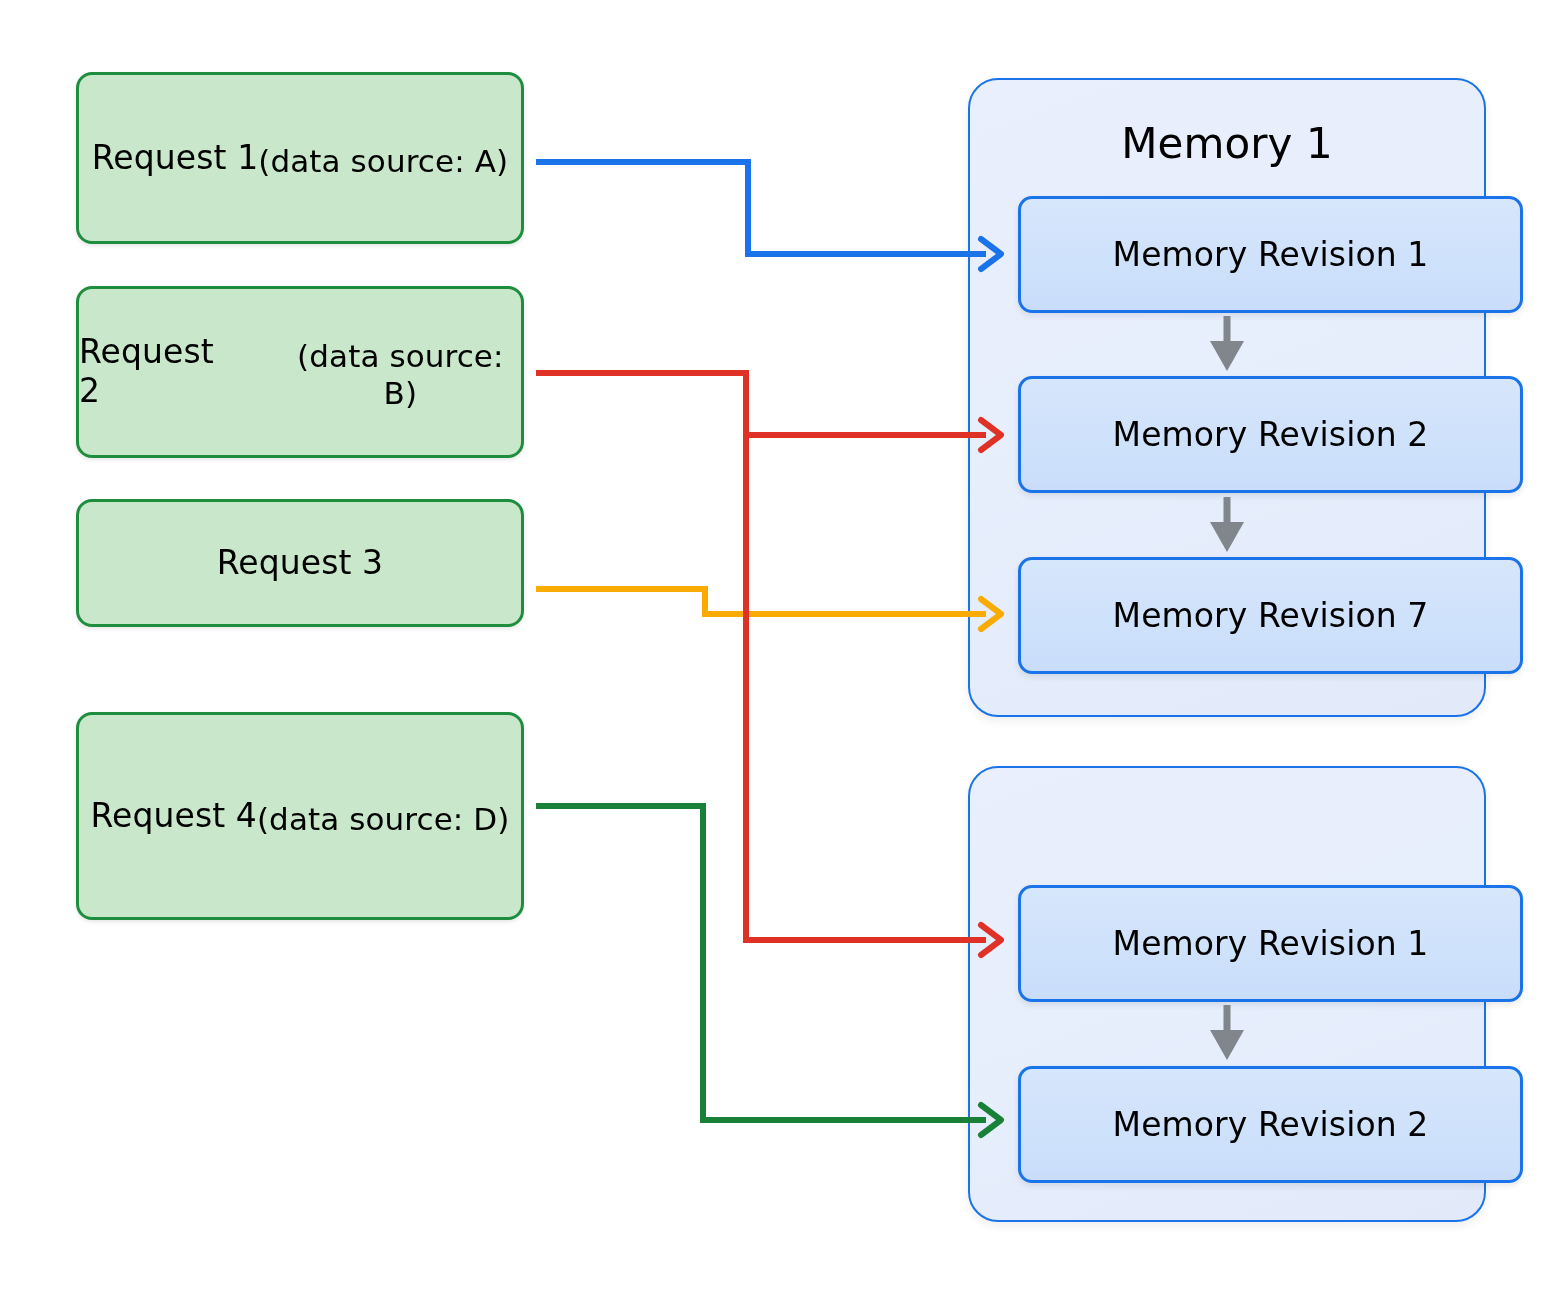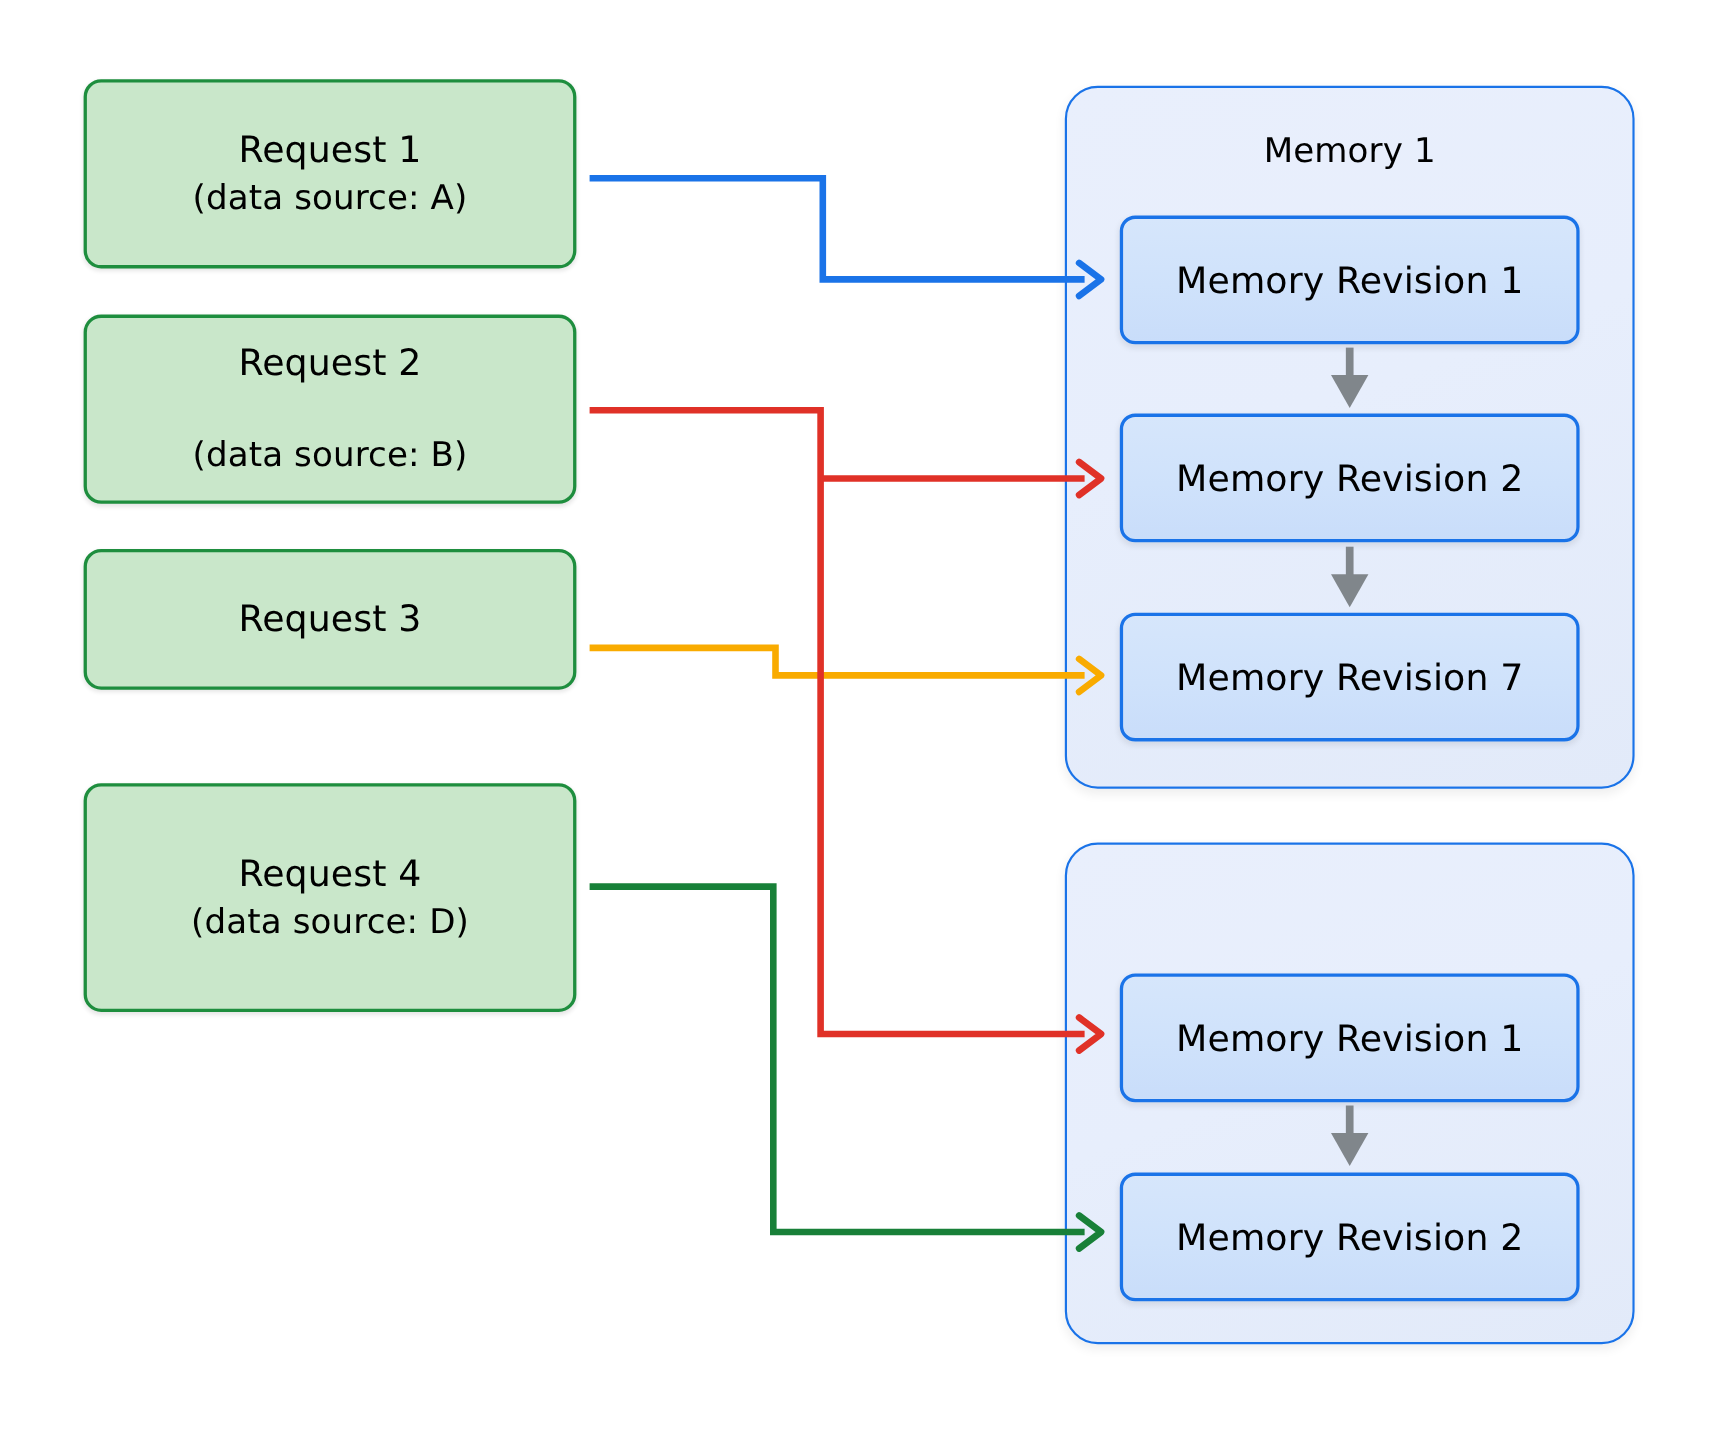--- a/index.html
+++ b/index.html
@@ -20,21 +20,21 @@
   
   .request-box {
     position: absolute;
     box-sizing: border-box;
     width: 448px;
     left: 76px;
     background: #c9e7ca;
     border: 3px solid #1e8e3e;
     border-radius: 16px;
     display: flex;
-    flex-direction: column;
+    flex-direction: row;
     align-items: center;
     justify-content: center;
     color: #000000;
     box-shadow: 0 2px 4px rgba(0,0,0,0.10);
   }
   .request-title {
     font-size: 33px;
     line-height: 1.18;
     letter-spacing: 0.1px;
   }
@@ -54,29 +54,29 @@
     border: 2px solid #1a73e8;
     border-radius: 30px;
     background: linear-gradient(160deg, #e9effc 0%, #e7eefc 45%, #e2eaf9 100%);
     box-shadow: 0 4px 10px rgba(0,0,0,0.07);
   }
   .memory-title {
     position: absolute;
     left: 0;
     right: 0;
     text-align: center;
-    font-size: 31px;
+    font-size: 42px;
     color: #000000;
     letter-spacing: 0.1px;
   }
   .revision-box {
     position: absolute;
     box-sizing: border-box;
     left: 48px;
-    width: 418px;
+    width: 505px;
     height: 117px;
     border: 3px solid #1a73e8;
     border-radius: 14px;
     background: linear-gradient(180deg, #d6e6fb 0%, #cfe2fb 55%, #c9ddfa 100%);
     display: flex;
     align-items: center;
     justify-content: center;
     font-size: 33px;
     color: #000000;
     letter-spacing: 0.1px;

